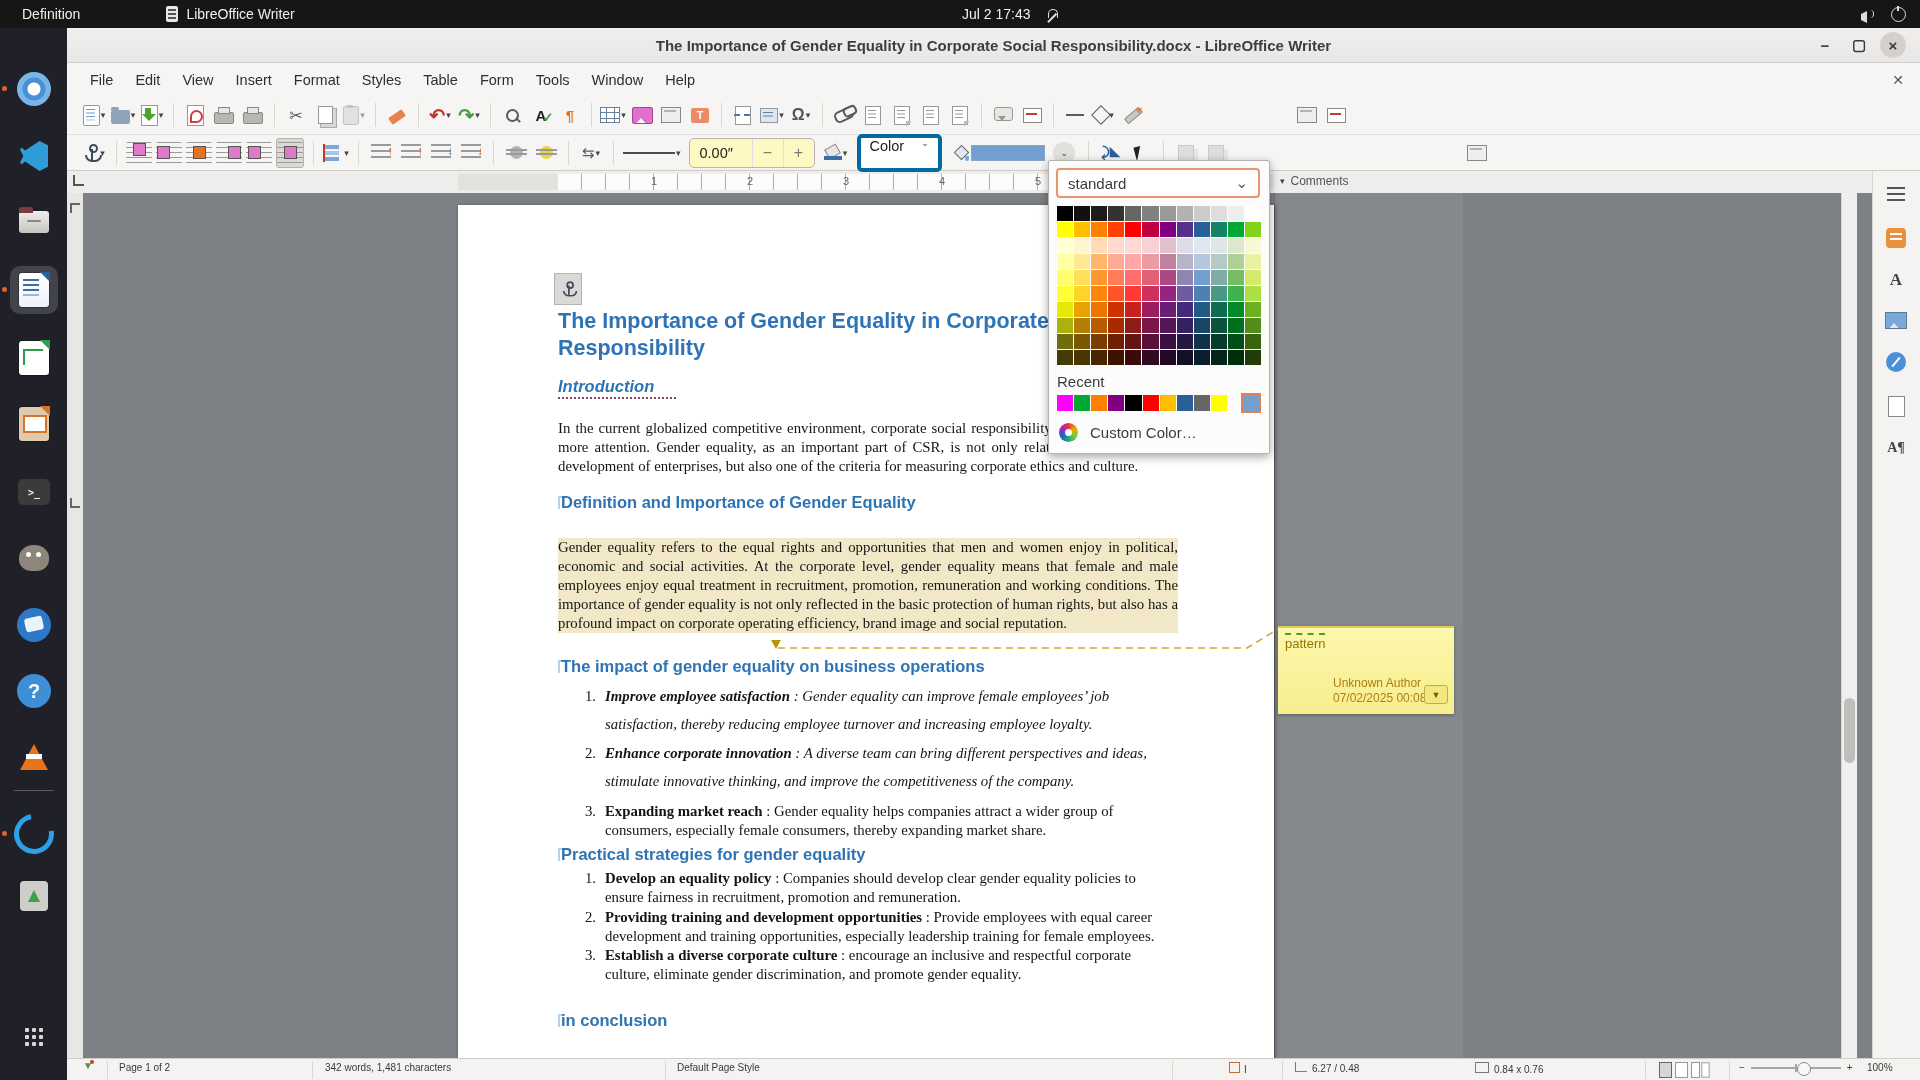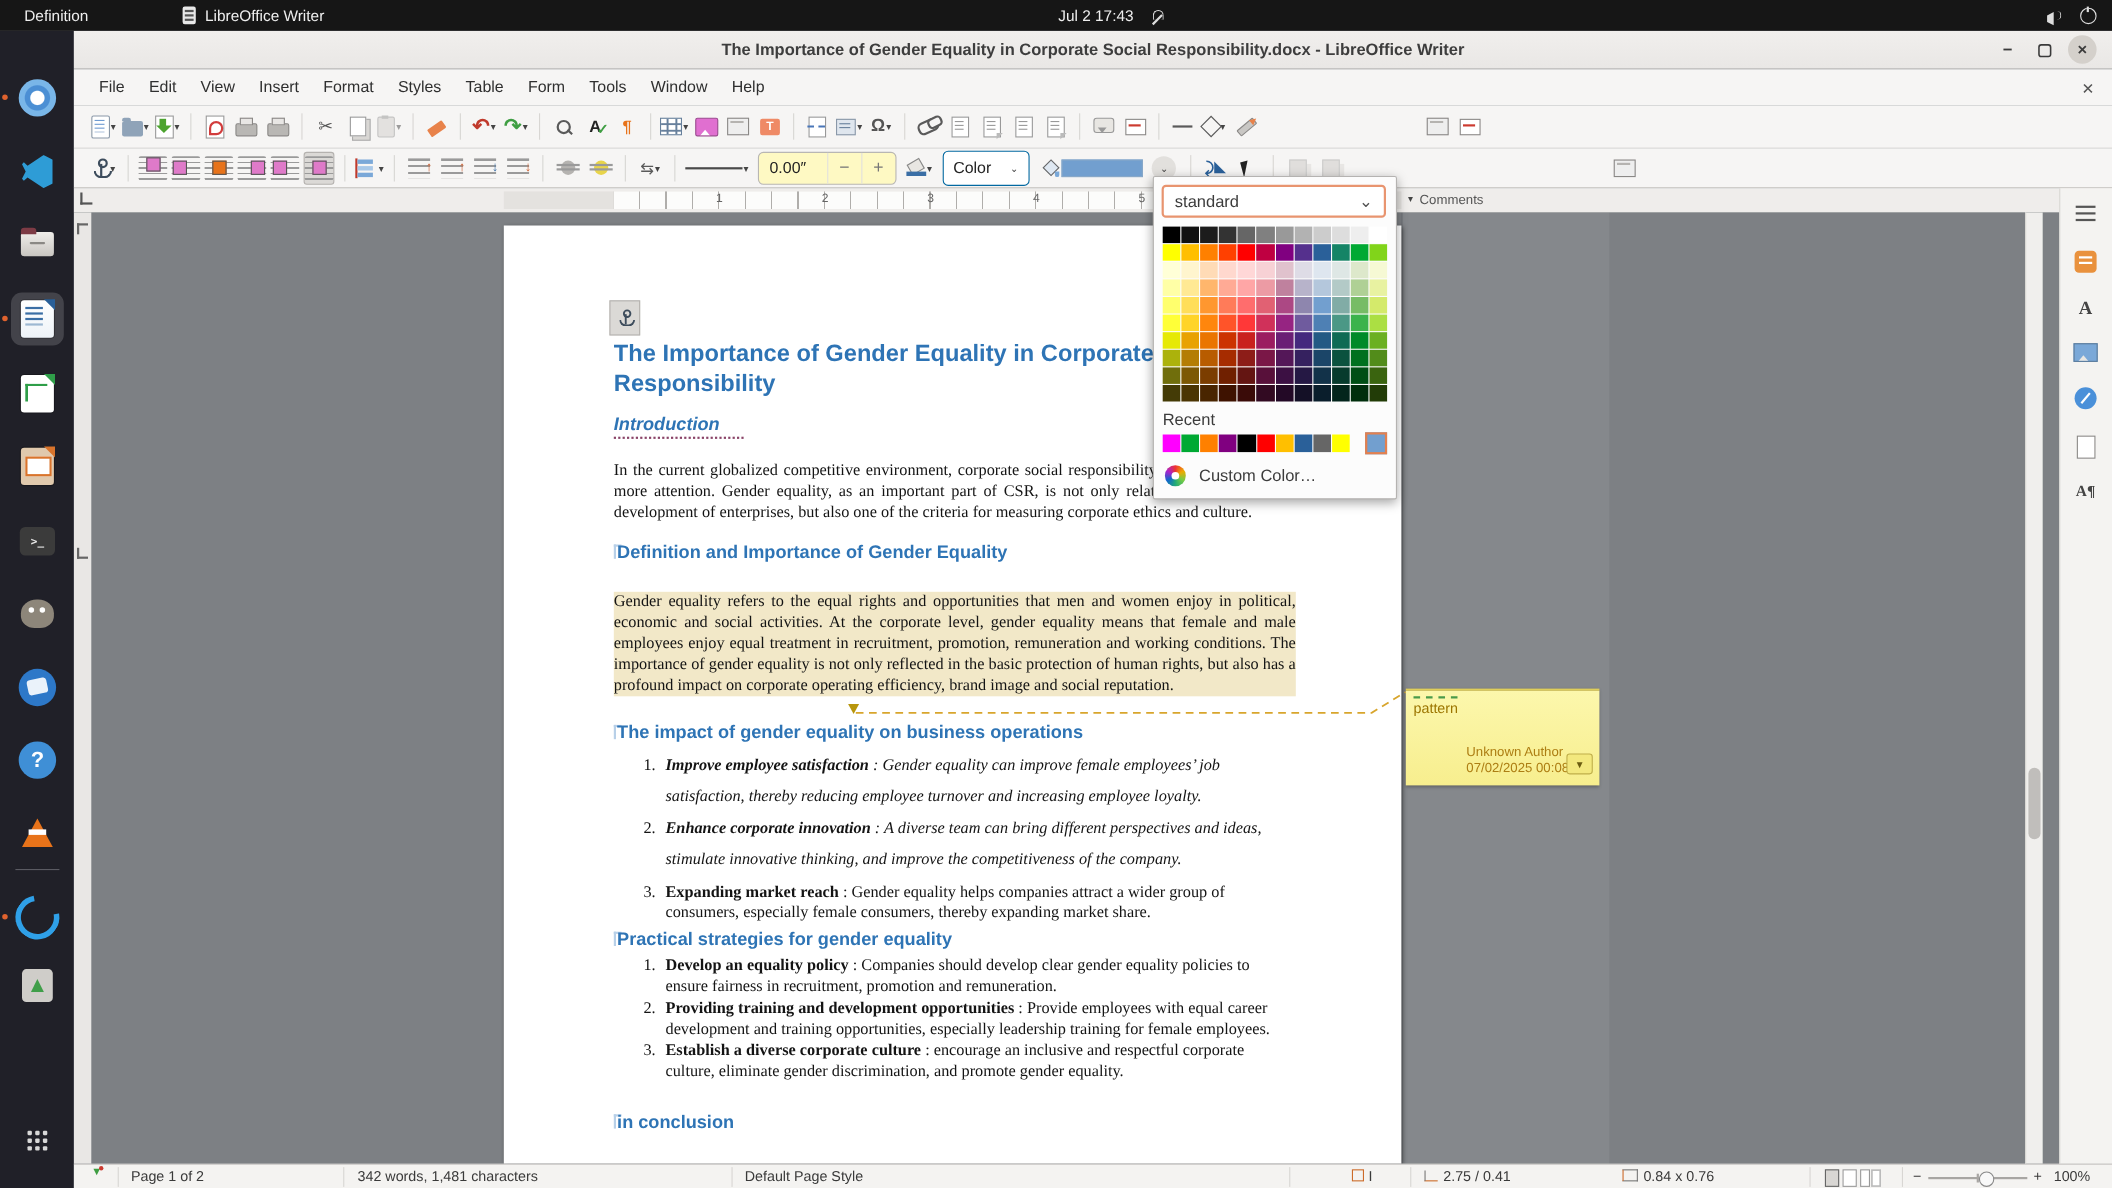--- a/index.html
+++ b/index.html
@@ -160,21 +160,21 @@
   .ball::before{content:"";position:absolute;left:-4px;top:3px;width:21px;height:1.5px;background:#9a9a9a;box-shadow:0 4px 0 #9a9a9a;}
   .ball.y{background:#e8d44a;}
   .fliparrows{font-size:15px;color:#5a5a5a;}
   .linesample{width:52px;height:2px;background:#4a4a4a;}
   .spinbox{height:28px;border:1px solid #b8b6b3;border-radius:5px;background:#fef9c3;display:flex;align-items:center;margin:0 4px;}
   .spinbox .val{padding:0 10px;font-size:14.5px;color:#222;min-width:42px;}
   .spinbox .pm{width:30px;height:100%;display:flex;align-items:center;justify-content:center;font-size:16px;color:#777;border-left:1px solid #e2e0de;}
   .penblue{width:18px;height:14px;position:relative;}
   .penblue::before{content:"";position:absolute;left:2px;top:0;width:11px;height:9px;background:#e8e6e2;border:1px solid #888;transform:rotate(-30deg);}
   .penblue::after{content:"";position:absolute;left:0;bottom:0;width:18px;height:4px;background:#3a6ea5;}
-  .combo{height:30px;border:1px solid #0369a1;border-radius:5px;background:#fff;display:flex;align-items:center;
+  .combo{height:30px;border:4px solid #0369a1;border-radius:5px;background:#fff;display:flex;
      padding:0 9px;gap:16px;font-size:14.5px;color:#222;margin:0 4px;}
   .fillbtn{height:28px;display:flex;align-items:center;gap:2px;padding:0 4px;border-radius:4px;}
   .bucket{width:15px;height:13px;position:relative;}
   .bucket::before{content:"";position:absolute;left:2px;top:1px;width:9px;height:9px;border:1.5px solid #666;transform:rotate(45deg);background:#dfe8f2;}
   .bucket::after{content:"";position:absolute;right:0px;bottom:-2px;width:4px;height:5px;background:#7aa8d8;border-radius:0 0 3px 3px;}
   .fillswatch{width:72px;height:14px;border:1px solid #88a8c8;}
   .dropcirc{width:22px;height:22px;border-radius:50%;background:#e2e0dd;display:flex;align-items:center;justify-content:center;margin-left:6px;}
   .rotic{font-size:14px;color:#2a6099;font-weight:bold;}
   .cursorarrow{width:0;height:0;border-left:7px solid #222;border-right:5px solid transparent;border-bottom:14px solid transparent;transform:rotate(-15deg);}
   .grp{width:14px;height:14px;background:#cfcdc9;border:1px solid #aaa;box-shadow:4px 4px 0 #dddbd8;opacity:.55;}
@@ -233,21 +233,21 @@
   .sb-props::before{content:"";position:absolute;left:4px;top:5px;width:12px;height:2px;background:#fff;box-shadow:0 5px 0 #fff;}
   .sb-A{font:bold 17px "Liberation Serif";color:#444;}
   .sb-gallery{width:20px;height:15px;background:#7aa8d8;border:1px solid #5a7a9a;position:relative;overflow:hidden;}
   .sb-gallery::before{content:"";position:absolute;left:2px;bottom:-2px;border:6px solid transparent;border-bottom:7px solid #e8e6e2;}
   .sb-nav{width:20px;height:20px;border-radius:50%;background:#4a90d9;position:relative;}
   .sb-nav::before{content:"";position:absolute;left:9px;top:4px;width:2px;height:12px;background:#fff;transform:rotate(40deg);}
   .sb-page{width:15px;height:19px;background:#fff;border:1.5px solid #8a8886;}
   .sb-insp{font:bold 14px "Liberation Serif";color:#444;}
   
   #statusbar{position:absolute;left:67px;top:1058px;width:1853px;height:22px;background:#f4f3f1;border-top:1px solid #cfcdca;
-     font-size:13px;color:#3a3a3a;z-index:20;}
+     font-size:10px;color:#3a3a3a;z-index:20;}
   #statusbar .sitem{position:absolute;top:3px;}
   .statusdiv{position:absolute;top:2px;width:1px;height:18px;background:#d8d6d3;}
   .bmark{width:10px;height:12px;position:relative;}
   .bmark::before{content:"▼";position:absolute;left:0;top:-2px;font-size:10px;color:#3f9e43;}
   .bmark::after{content:"";position:absolute;left:7px;top:-2px;width:4px;height:4px;border-radius:50%;background:#cc3b30;}
   .selmode{width:9px;height:9px;border:1.5px solid #cc6b2a;display:inline-block;margin-right:4px;}
   .posic{display:inline-block;width:11px;height:9px;border-left:1.5px solid #777;border-bottom:1.5px solid #cc6b2a;margin-right:5px;}
   .sizic{display:inline-block;width:12px;height:9px;border:1.5px solid #777;border-left-color:#cc6b2a;margin-right:5px;}
   .viewpg{display:inline-block;width:11px;height:14px;border:1.5px solid #999;background:#fff;margin-right:3px;vertical-align:middle;}
   .viewpg.b2{width:7px;box-shadow:10px 0 0 -1.5px #fff,10px 0 0 0 #bbb;margin-right:13px;}
@@ -709,21 +709,21 @@
   <span class="sitem" style="left:16px"><span class="bmark"></span></span>
   <span class="statusdiv" style="left:40px"></span>
   <span class="sitem" style="left:52px">Page 1 of 2</span>
   <span class="statusdiv" style="left:245px"></span>
   <span class="sitem" style="left:258px">342 words, 1,481 characters</span>
   <span class="statusdiv" style="left:598px"></span>
   <span class="sitem" style="left:610px">Default Page Style</span>
   <span class="statusdiv" style="left:1105px"></span>
   <span class="sitem" style="left:1162px"><span class="selmode"></span>I</span>
   <span class="statusdiv" style="left:1215px"></span>
-  <span class="sitem" style="left:1228px"><span class="posic"></span><span>2.75 / 0.41</span></span>
+  <span class="sitem" style="left:1228px"><span class="posic"></span><span>6.27 / 0.48</span></span>
   <span class="sitem" style="left:1408px"><span class="sizic"></span><span>0.84 x 0.76</span></span>
   <span class="statusdiv" style="left:1578px"></span>
   <span class="sitem" style="left:1592px"><span class="viewpg active"></span><span class="viewpg"></span><span class="viewpg b2"></span></span>
   <span class="statusdiv" style="left:1662px"></span>
   <span class="sitem" style="left:1672px">−<span class="ztrack"><span class="zknob"></span></span>+</span>
   <span class="sitem" style="left:1800px">100%</span>
 </div>
 
 <div id="color-popup">
   <div id="palette-combo">

